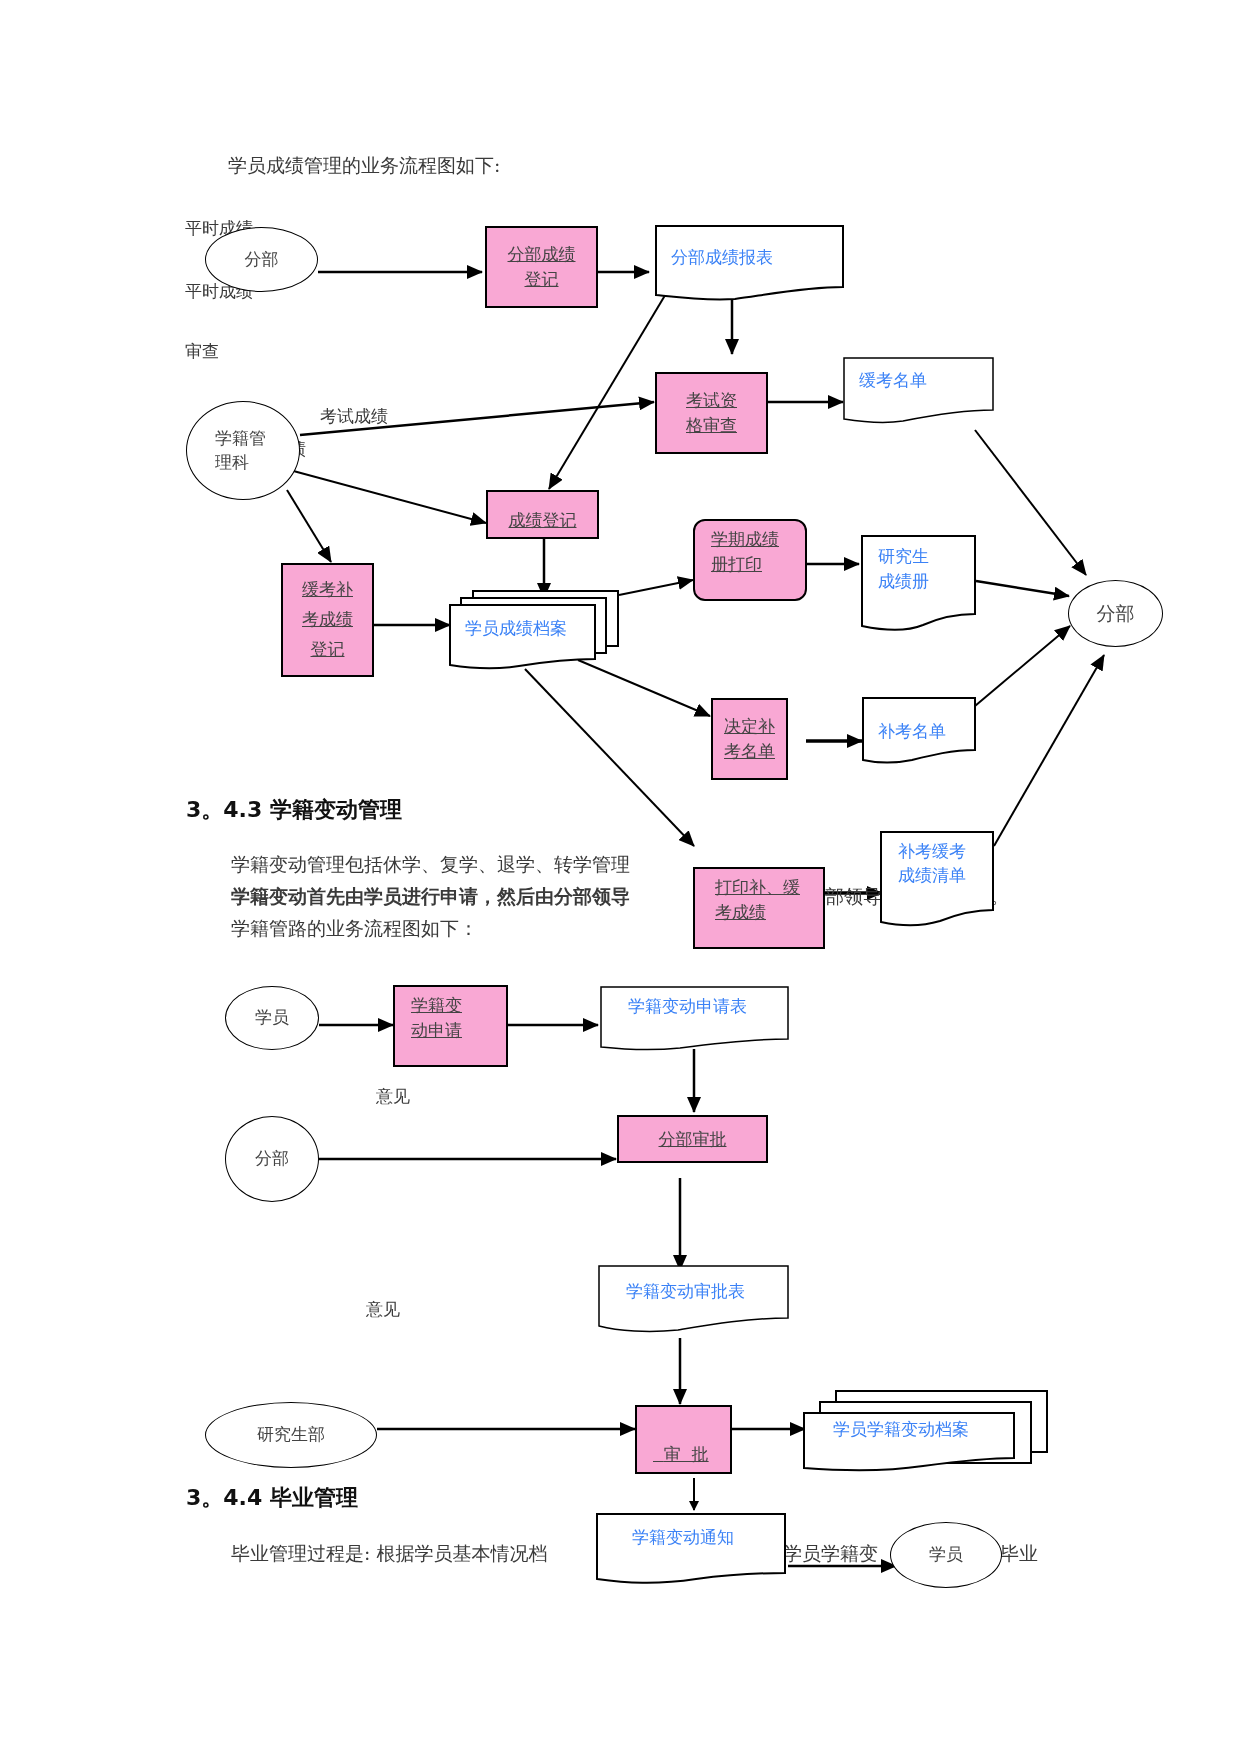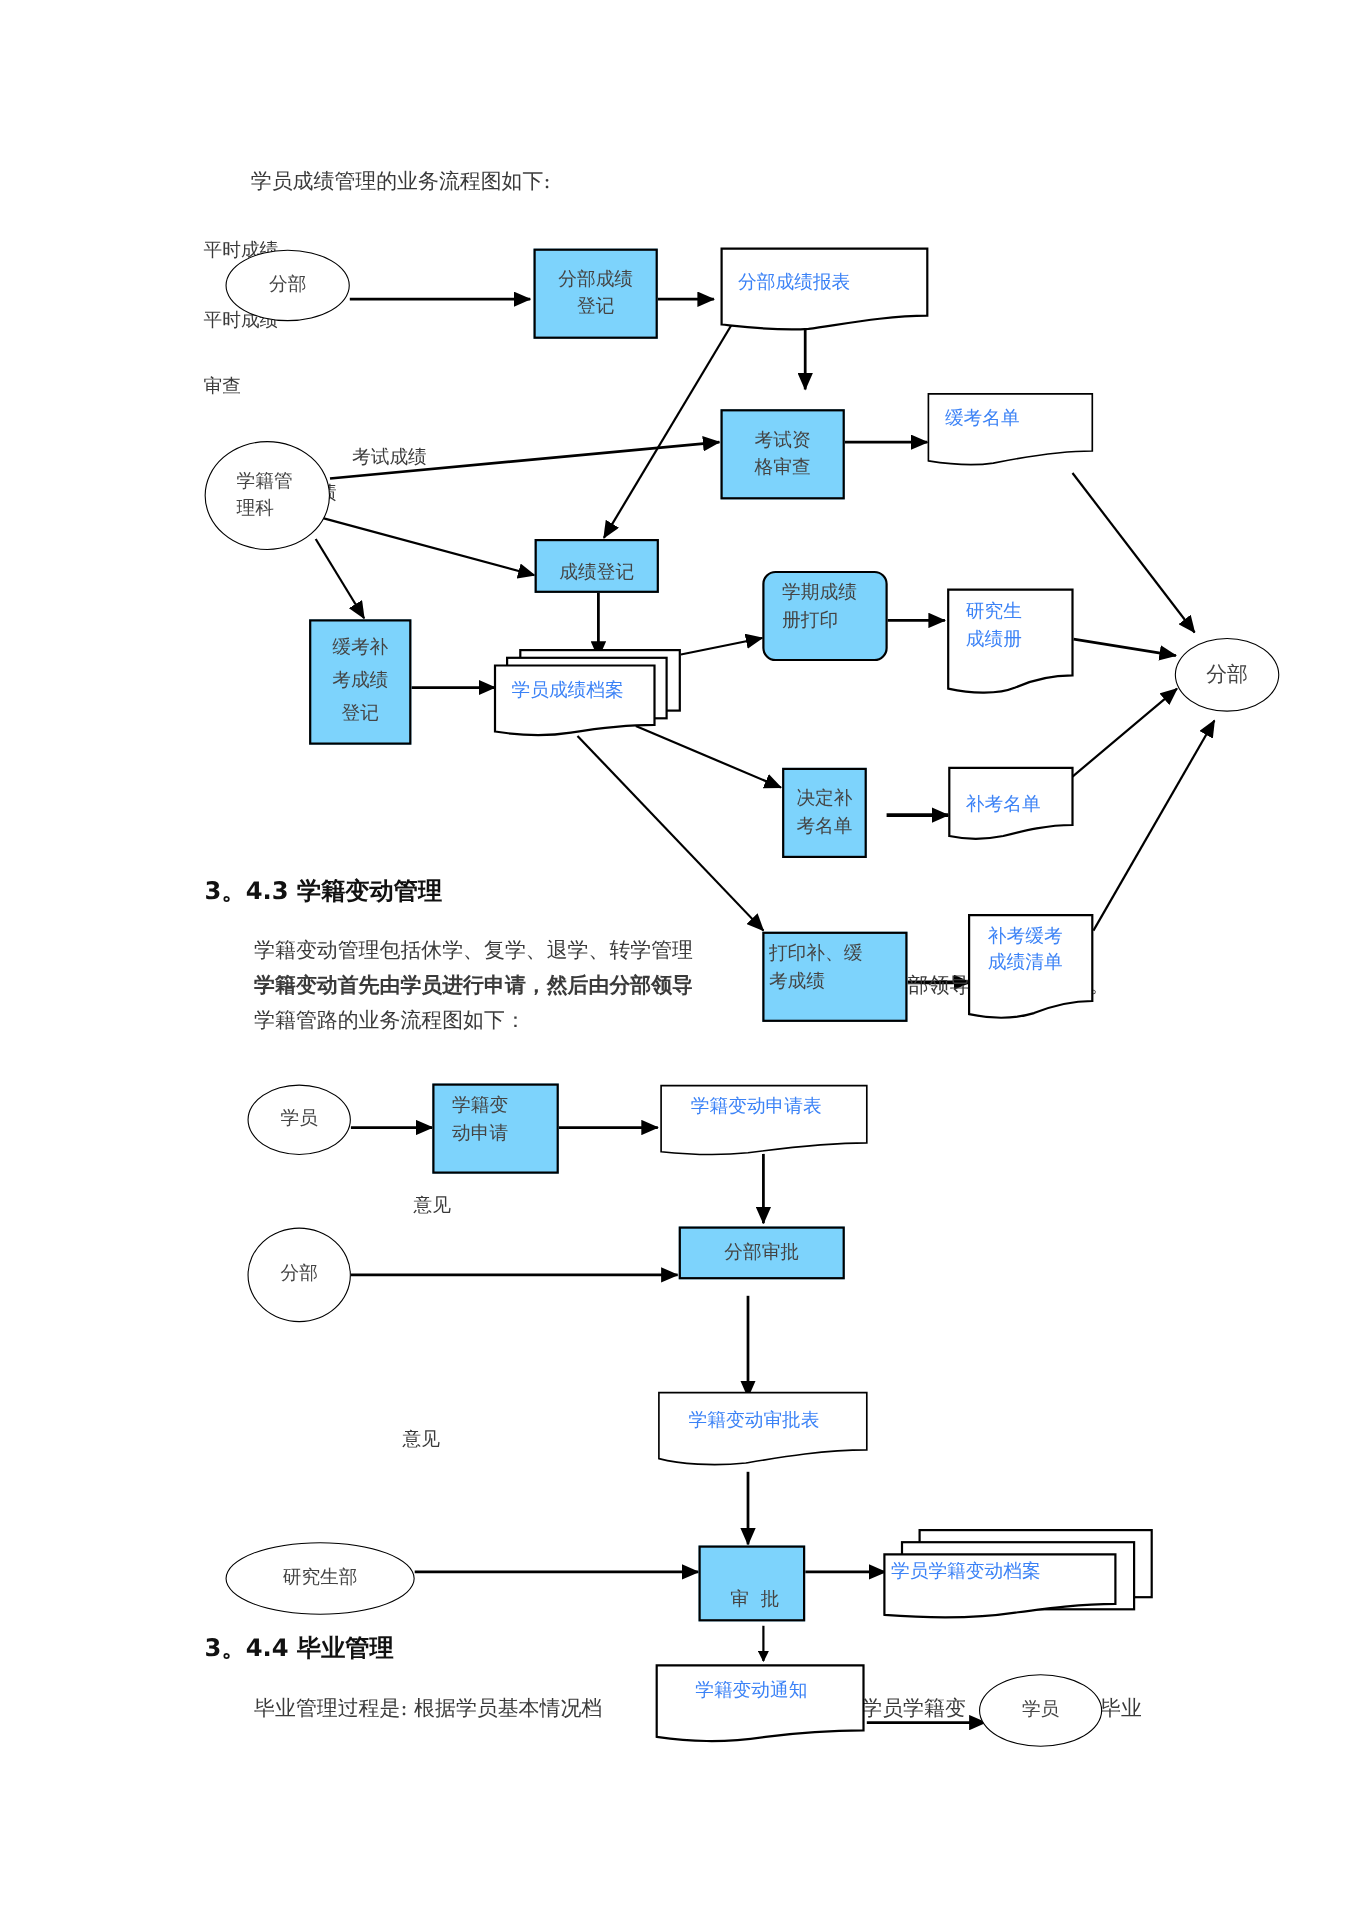--- a/index.html
+++ b/index.html
@@ -2,22 +2,22 @@
 <html><head>
 <meta charset="utf-8">
 <style>
   html, body { margin: 0; padding: 0; background: #ffffff; }
   body { width: 1241px; height: 1754px; position: relative; overflow: hidden;
          font-family: "DejaVu Serif", "Liberation Serif", serif; color: #333; }
   .txt { position: absolute; font-size: 19px; color: #3a3a3a; white-space: nowrap; line-height: 1.3; }
   .small { font-size: 17px; }
   .heading { position: absolute; font-family: "DejaVu Sans", "Liberation Sans", sans-serif;
              font-weight: bold; font-size: 22px; color: #111; white-space: nowrap; }
-  .box { position: absolute; border: 2px solid #000; background: #7dd3fc; box-sizing: border-box;
-         font-size: 17px; color: #444; line-height: 1.45; }
+  .box { position: absolute; border: 2px solid #000; background: #f9a8d4; box-sizing: border-box;
+         font-size: 17px; color: #444; line-height: 1.45; text-decoration: underline; }
   .box.center { display: flex; align-items: center; justify-content: center; text-align: center; }
   .ellipse { position: absolute; border: 1.5px solid #000; border-radius: 50%; background: #fff;
              box-sizing: border-box; display: flex; align-items: center; justify-content: center;
              font-size: 17px; color: #444; text-align: center; line-height: 1.4; }
   .doc { position: absolute; }
   .doc svg { position: absolute; left: 0; top: 0; overflow: visible; }
   .doc .label { position: absolute; font-size: 17px; color: #3b82f6; line-height: 1.45; white-space: nowrap; }
   svg#arrows { position: absolute; left: 0; top: 0; pointer-events: none; }
 </style>
 </head>
@@ -158,21 +158,21 @@
   <span class="label" style="left:16px;top:22px;">补考名单</span>
 </div>
 
 <div class="heading" style="left:186px;top:795px;">3。4.3 学籍变动管理</div>
 <div class="txt" style="left:231px;top:852px;">学籍变动管理包括休学、复学、退学、转学管理</div>
 <div class="txt" style="left:231px;top:884px;font-weight:bold;">学籍变动首先由学员进行申请，然后由分部领导</div>
 <div class="txt" style="left:825px;top:884px;">部领导</div>
 <div class="txt" style="left:990px;top:884px;">。</div>
 <div class="txt" style="left:231px;top:916px;">学籍管路的业务流程图如下：</div>
 
-<div class="box" style="left:693px;top:847px;width:132px;height:82px;padding:6px 0 0 4px;">
+<div class="box" style="left:693px;top:867px;width:132px;height:82px;padding:6px 0 0 20px;">
   <div>打印补、缓</div>
   <div>考成绩</div>
 </div>
 
 <div class="doc" style="left:880px;top:831px;width:114px;height:100px;">
   <svg width="114" height="100">
       <path d="M1,1 H113 V79 C95,79 80,82 60,90 C40,96 20,95 1,91 Z" fill="#fff" stroke="#000" stroke-width="2"></path>
     </svg>
   <div class="label" style="left:18px;top:8px;">补考缓考</div>
   <div class="label" style="left:18px;top:32px;">成绩清单</div>
@@ -220,21 +220,21 @@
 <div class="box" style="left:635px;top:1405px;width:97px;height:69px;padding:10px 0 0 16px;white-space:pre;">
   <span>审  批</span>
 </div>
 
 <div class="doc" style="left:803px;top:1390px;width:245px;height:82px;">
   <svg width="245" height="82">
     <rect x="33" y="1" width="211" height="61" fill="#fff" stroke="#000" stroke-width="2"></rect>
     <rect x="17" y="12" width="211" height="61" fill="#fff" stroke="#000" stroke-width="2"></rect>
     <path d="M1,23 H211 V68 C180,68 150,72 120,76 C80,82 40,81 1,78 Z" fill="#fff" stroke="#000" stroke-width="2"></path>
   </svg>
-  <span class="label" style="left:7px;top:27px;">学员学籍变动档案</span>
+  <span class="label" style="left:30px;top:27px;">学员学籍变动档案</span>
 </div>
 
 <div class="heading" style="left:186px;top:1483px;">3。4.4 毕业管理</div>
 <div class="txt" style="left:231px;top:1541px;">毕业管理过程是: 根据学员基本情况档</div>
 <div class="txt" style="left:783px;top:1541px;">学员学籍变</div>
 <div class="txt" style="left:1000px;top:1541px;">毕业</div>
 
 <div class="doc" style="left:596px;top:1513px;width:190px;height:70px;">
   <svg width="190" height="70">
       <path d="M1,1 H189 V60 C160,60 130,62 100,66 C60,72 30,70 1,66 Z" fill="#fff" stroke="#000" stroke-width="2"></path>

